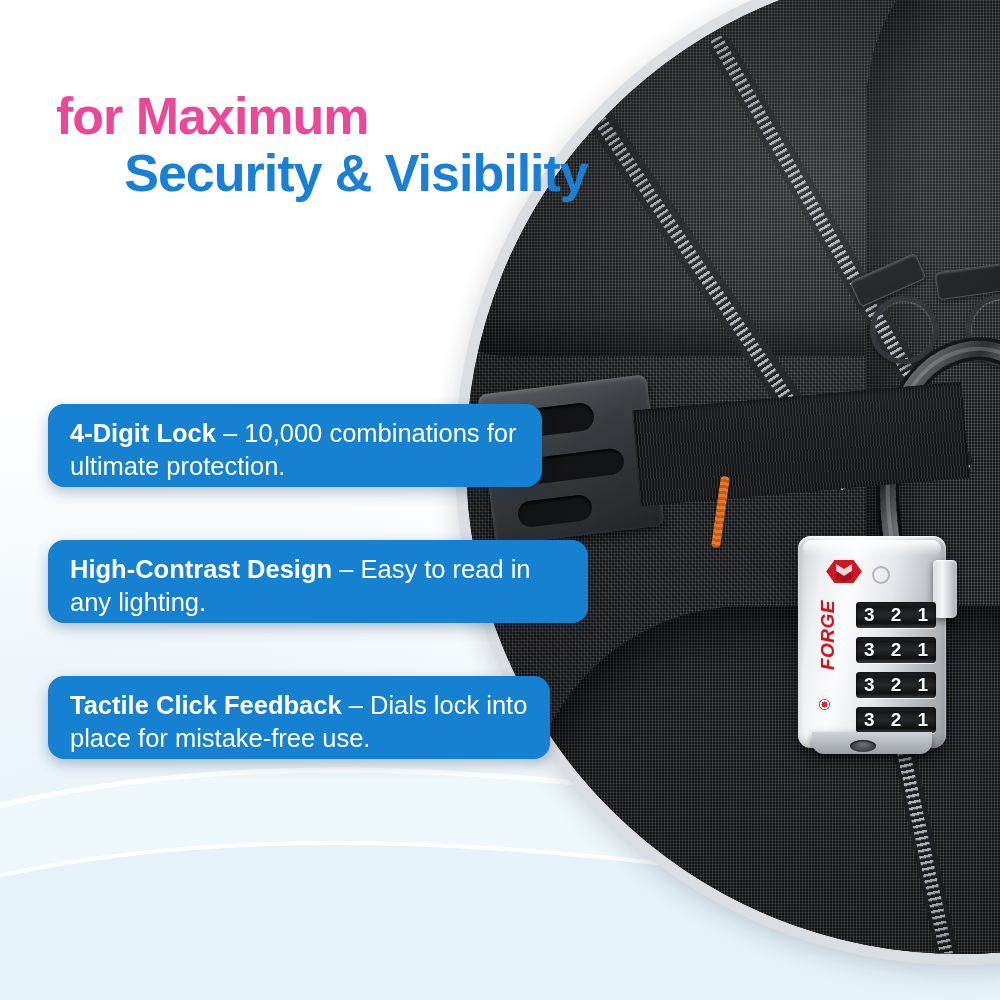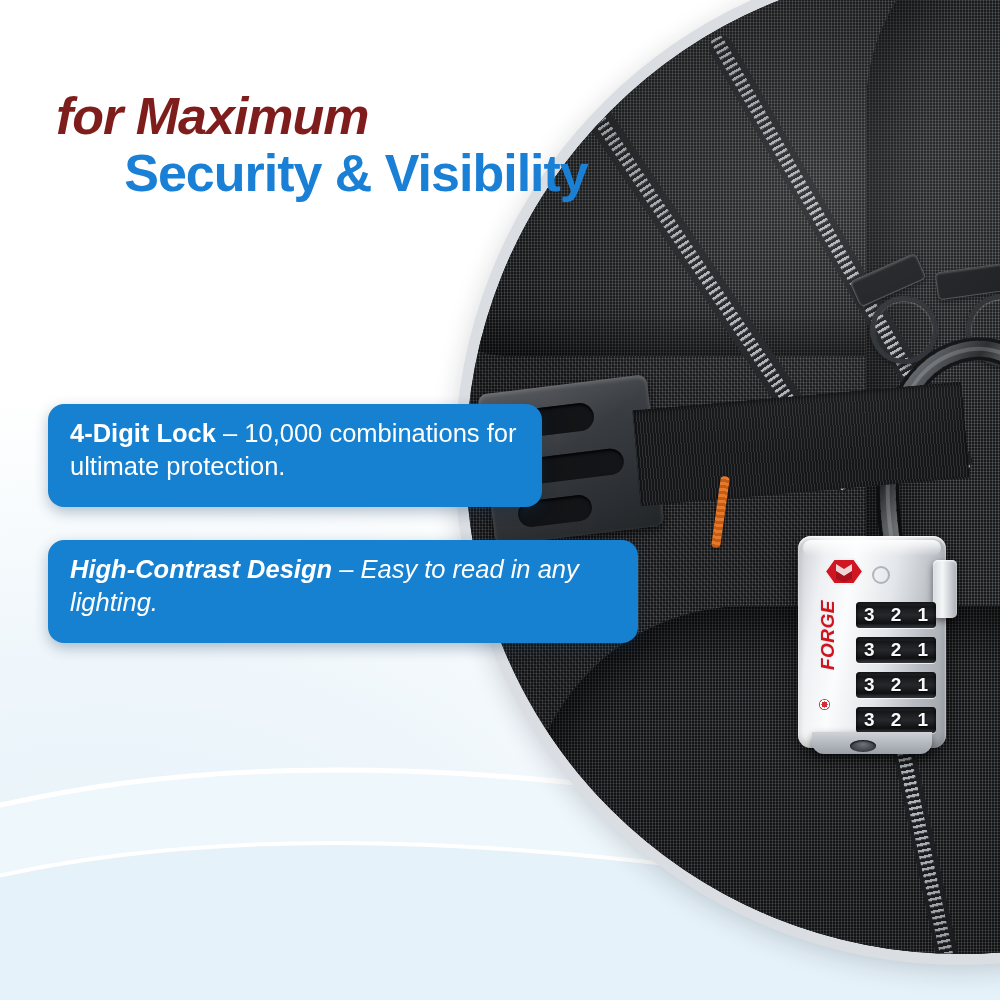--- a/index.html
+++ b/index.html
@@ -101,31 +101,31 @@
     text-shadow:0 1px 2px rgba(0,0,0,.95);}
   .lock-bottom{position:absolute;left:14px;top:196px;width:120px;height:22px;border-radius:0 0 12px 12px;
     background:linear-gradient(180deg,#cfd3d8,#9aa0a7);box-shadow:0 4px 9px rgba(0,0,0,.5);}
   .lock-keyhole{position:absolute;left:52px;top:204px;width:26px;height:12px;border-radius:50%;
     background:radial-gradient(ellipse at 50% 35%,#6e747b,#24262a);box-shadow:inset 0 1px 2px rgba(0,0,0,.9);}
 
   
   .headline{position:absolute;left:56px;top:86px;width:600px;}
   .h-line{font-weight:700;line-height:1.04;letter-spacing:-1px;}
   .h1{font-size:56px;color:#ee7e22;}
-  .h2{font-size:52px;color:#7f1d1d;font-style:italic;margin-top:3px;}
+  .h2{font-size:52px;color:#ec4899;margin-top:3px;}
   .h3{font-size:52px;color:#1a80d6;margin-top:3px;text-align:center;}
 
   
   .feature{position:absolute;background:#1681d0;border-radius:16px;
-    padding:13px 22px 25px 22px;box-sizing:border-box;color:#ffffff;
+    padding:13px 22px 5px 22px;box-sizing:border-box;color:#ffffff;
     box-shadow:0 5px 14px rgba(10,50,90,.30);}
   .feature p{margin:0;font-size:25.5px;line-height:1.28;}
   .feature .lead{font-weight:700;}
   #feature-1{left:48px;top:404px;width:494px;}
-  #feature-2{left:48px;top:540px;width:590px;font-style:italic;}
+  #feature-2{left:48px;top:540px;width:540px;}
   #feature-3{left:48px;top:676px;width:502px;}
 </style>
 </head>
 <body>
 
 <div id="stage">
 
   <div class="bg-wash"></div>
 
   <svg class="swooshes" viewBox="0 0 1000 260" preserveAspectRatio="none">
@@ -254,14 +254,19 @@
       <span class="lead">4-Digit Lock</span><span> – </span><span>10,000 combinations for ultimate protection.</span>
     </p>
   </div>
 
   <div class="feature" id="feature-2">
     <p>
       <span class="lead">High-Contrast Design</span><span> – </span><span>Easy to read in any lighting.</span>
     </p>
   </div>
 
+  <div class="feature" id="feature-3">
+    <p>
+      <span class="lead">Tactile Click Feedback</span><span> – </span><span>Dials lock into place for mistake-free use.</span>
+    </p>
+  </div>
 
 </div>
 
 </body></html>

